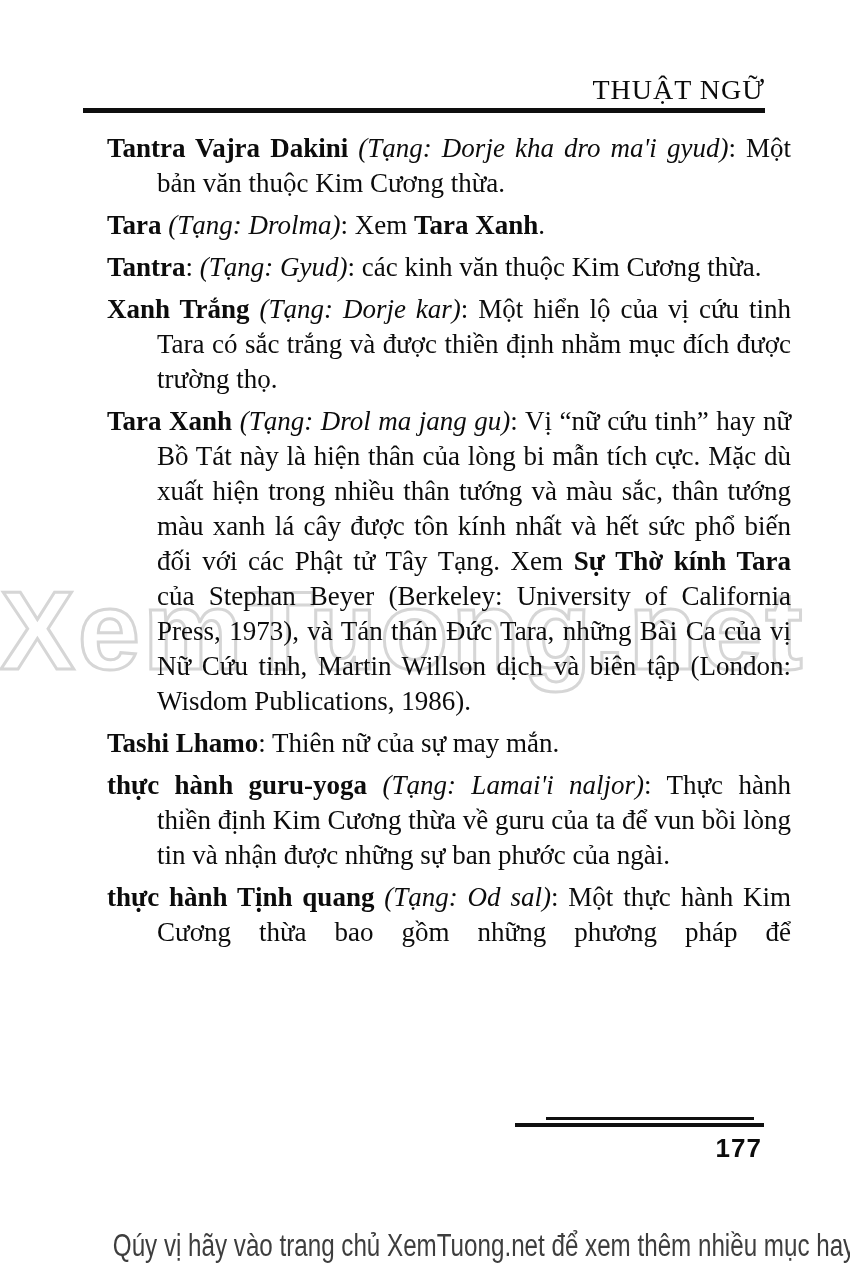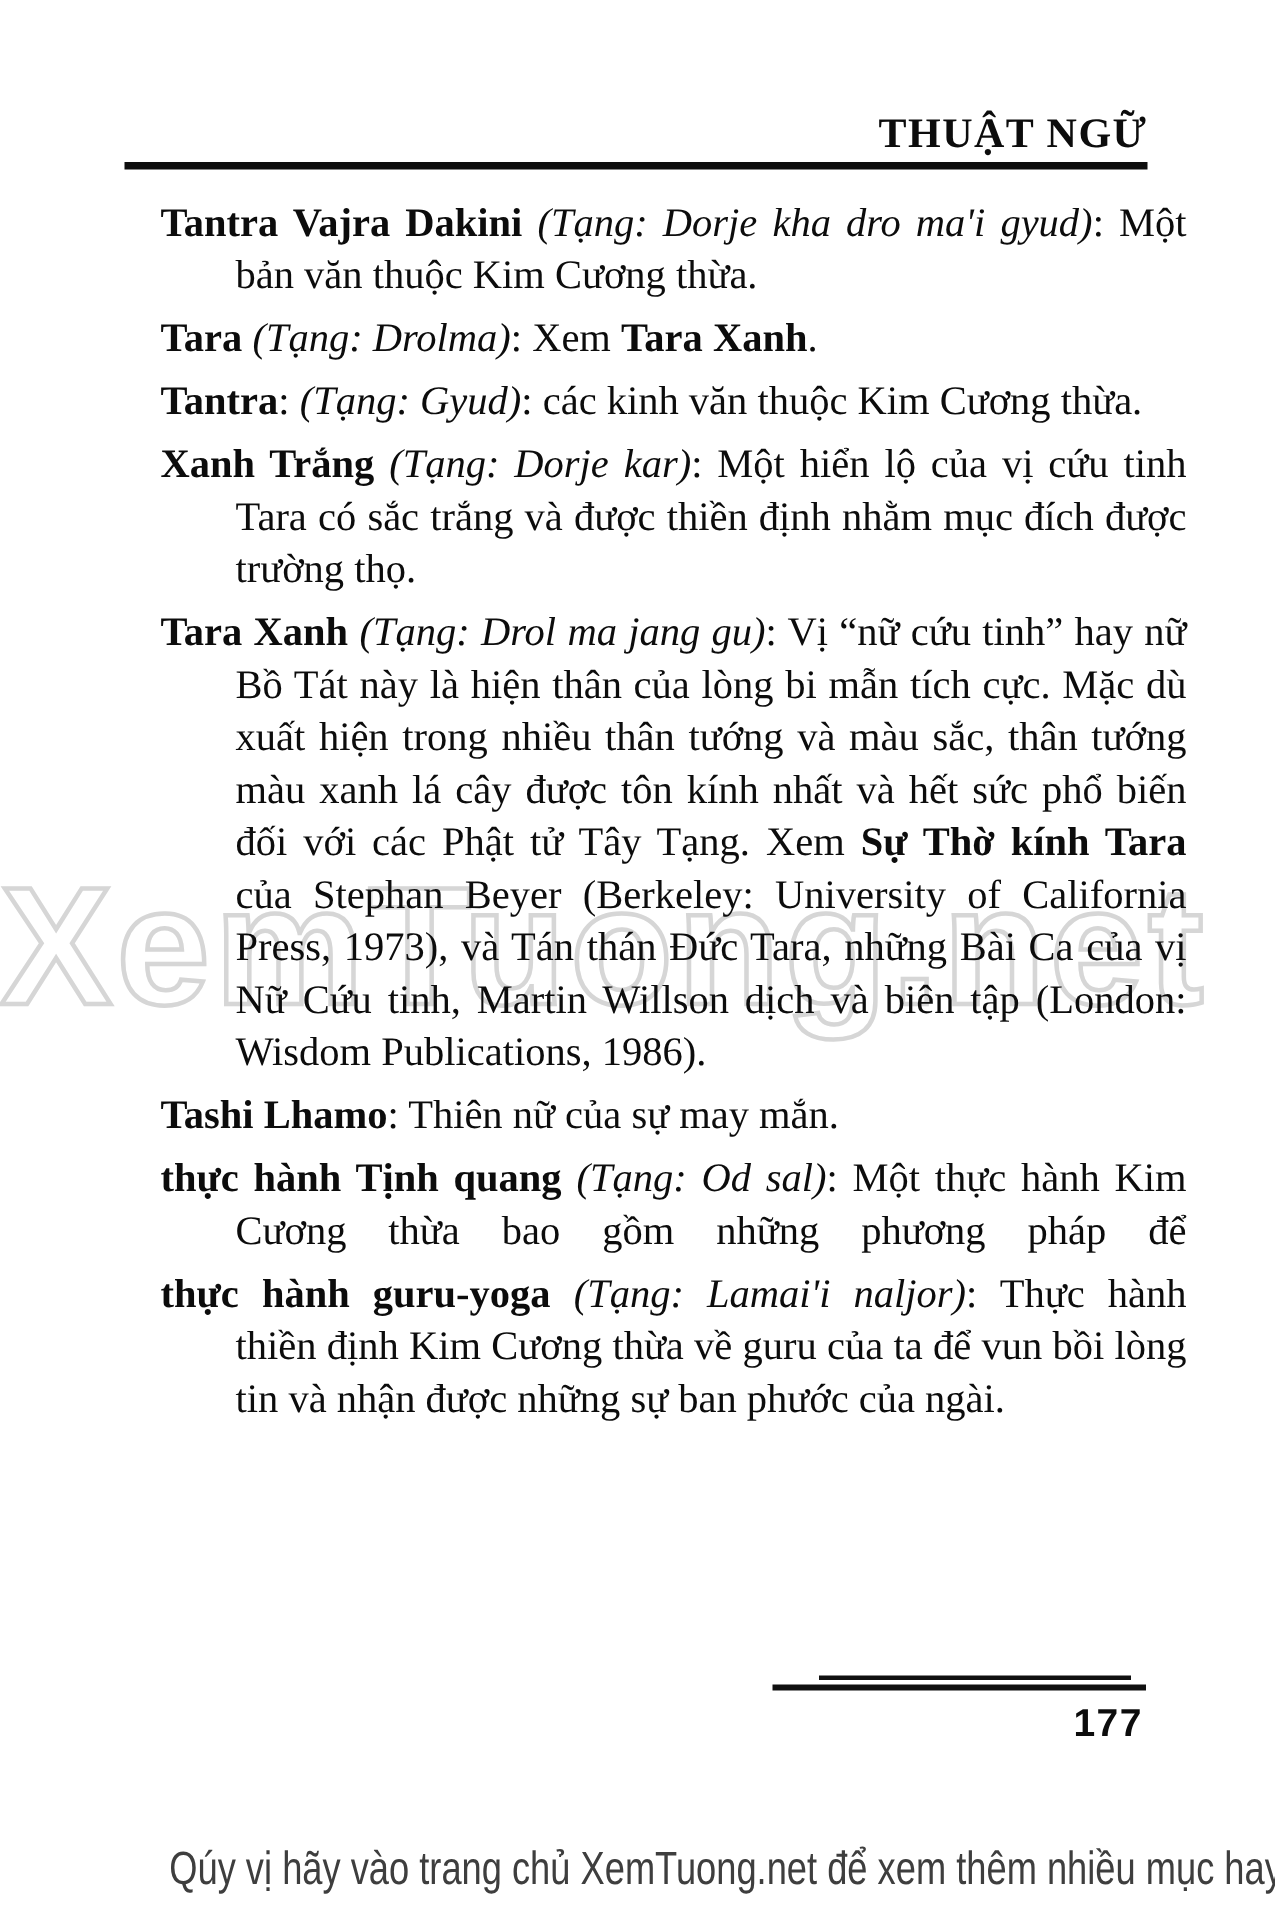--- a/index.html
+++ b/index.html
@@ -25,21 +25,21 @@
     color: #ffffff;
     -webkit-text-stroke: 3px #d6d6d6;
     white-space: nowrap;
     z-index: 0;
     user-select: none;
   }
 
   .header-title {
     position: absolute;
     top: 74px; right: 85px;
-    font-weight: bold;
+    font-weight: normal;
     font-size: 28px;
     letter-spacing: 1px;
     z-index: 1;
   }
   .header-rule {
     position: absolute;
     top: 108px; left: 83px;
     width: 682px; height: 5px;
     background: #0e0e0e;
     z-index: 1;
@@ -116,22 +116,22 @@
 
   <div class="header-rule"></div>
 
   <div class="content">
       <p class="entry"><span class="b">Tantra Vajra Dakini </span><span class="i">(Tạng: Dorje kha dro ma'i gyud)</span><span>: Một bản văn thuộc Kim Cương thừa.</span></p>
       <p class="entry"><span class="b">Tara </span><span class="i">(Tạng: Drolma)</span><span>: Xem </span><span class="b">Tara Xanh</span><span>.</span></p>
       <p class="entry"><span class="b">Tantra</span><span>: </span><span class="i">(Tạng: Gyud)</span><span>: các kinh văn thuộc Kim Cương thừa.</span></p>
       <p class="entry"><span class="b">Xanh Trắng </span><span class="i">(Tạng: Dorje kar)</span><span>: Một hiển lộ của vị cứu tinh Tara có sắc trắng và được thiền định nhằm mục đích được trường thọ.</span></p>
       <p class="entry"><span class="b">Tara Xanh </span><span class="i">(Tạng: Drol ma jang gu)</span><span>: Vị “nữ cứu tinh” hay nữ Bồ Tát này là hiện thân của lòng bi mẫn tích cực. Mặc dù xuất hiện trong nhiều thân tướng và màu sắc, thân tướng màu xanh lá cây được tôn kính nhất và hết sức phổ biến đối với các Phật tử Tây Tạng. Xem </span><span class="b">Sự Thờ kính Tara</span><span> của Stephan Beyer (Berkeley: University of California Press, 1973), và Tán thán Đức Tara, những Bài Ca của vị Nữ Cứu tinh, Martin Willson dịch và biên tập (London: Wisdom Publications, 1986).</span></p>
       <p class="entry"><span class="b">Tashi Lhamo</span><span>: Thiên nữ của sự may mắn.</span></p>
+      <p class="entry"><span class="b">thực hành guru-yoga </span><span class="i">(Tạng: Lamai'i naljor)</span><span>: Thực hành thiền định Kim Cương thừa về guru của ta để vun bồi lòng tin và nhận được những sự ban phước của ngài.</span></p>
       <p class="entry justify-last"><span class="b">thực hành Tịnh quang </span><span class="i">(Tạng: Od sal)</span><span>: Một thực hành Kim Cương thừa bao gồm những phương pháp để</span></p>
-      <p class="entry"><span class="b">thực hành guru-yoga </span><span class="i">(Tạng: Lamai'i naljor)</span><span>: Thực hành thiền định Kim Cương thừa về guru của ta để vun bồi lòng tin và nhận được những sự ban phước của ngài.</span></p>
     </div>
 
   <div class="bottom-rule-thin"></div>
   <div class="bottom-rule-thick"></div>
 
   <div class="page-number">177</div>
 
   <div class="footer">
     <span>Qúy vị hãy vào trang chủ XemTuong.net để xem thêm nhiều mục hay khác</span>
   </div>

